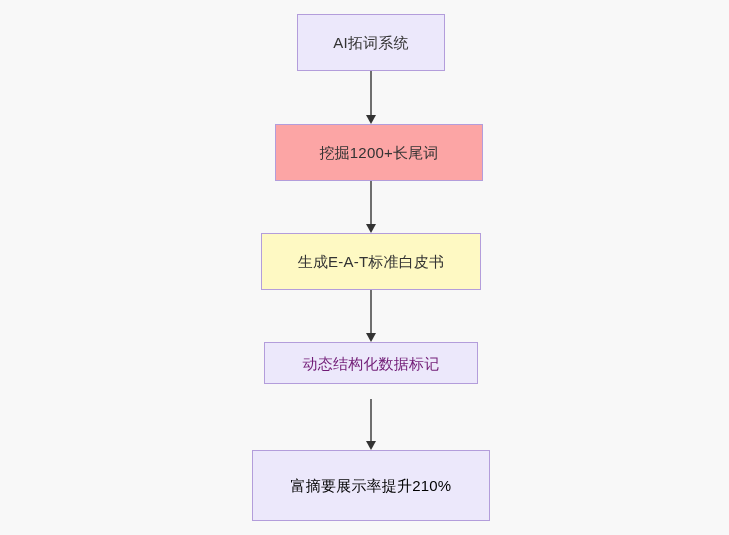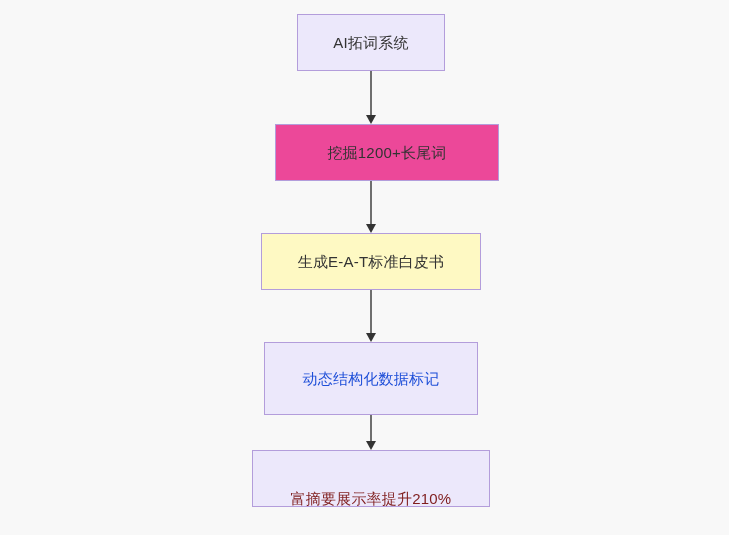--- a/index.html
+++ b/index.html
@@ -71,25 +71,25 @@
     </div>
     <div class="edge" style="left: 360px; top: 399px; height: 51px;">
       <svg width="22" height="51" viewBox="0 0 22 51">
         <line x1="11" y1="0" x2="11" y2="43" stroke="#6f6f6f" stroke-width="2"></line>
         <polygon points="6,42 16,42 11,51" fill="#333333"></polygon>
       </svg>
     </div>
     <div class="node" style="left: 297px; top: 14px; width: 148px; height: 57px; background: rgb(236, 232, 251); border-color: rgb(179, 157, 219); color: rgb(51, 51, 51);">
       <span class="node-label">AI拓词系统</span>
     </div>
-    <div class="node" style="left: 275px; top: 124px; width: 224px; height: 57px; background: #ec4899; border-color: rgb(179, 157, 219); color: rgb(51, 51, 51);">
+    <div class="node" style="left: 275px; top: 124px; width: 208px; height: 57px; background: #fca5a5; border-color: rgb(179, 157, 219); color: rgb(51, 51, 51);">
       <span class="node-label">挖掘1200+长尾词</span>
     </div>
     <div class="node" style="left: 261px; top: 233px; width: 220px; height: 57px; background: #fef9c3; border-color: rgb(179, 157, 219); color: rgb(51, 51, 51);">
       <span class="node-label">生成E-A-T标准白皮书</span>
     </div>
-    <div class="node" style="left: 264px; top: 342px; width: 214px; height: 73px; background: rgb(236, 232, 251); border-color: rgb(179, 157, 219); color: #1d4ed8; justify-content: center;">
+    <div class="node" style="left: 264px; top: 342px; width: 214px; height: 42px; background: rgb(236, 232, 251); border-color: rgb(179, 157, 219); color: #701a75; justify-content: center;">
       <span class="node-label">动态结构化数据标记</span>
     </div>
-    <div class="node" style="left: 252px; top: 450px; width: 238px; height: 57px; background: rgb(236, 232, 251); border-color: rgb(179, 157, 219); color: #7f1d1d; align-items: flex-end;">
+    <div class="node" style="left: 252px; top: 450px; width: 238px; height: 71px; background: rgb(236, 232, 251); border-color: rgb(179, 157, 219); color: #000000;">
       <span class="node-label">富摘要展示率提升210%</span>
     </div>
   </div>
 
 </body></html>

